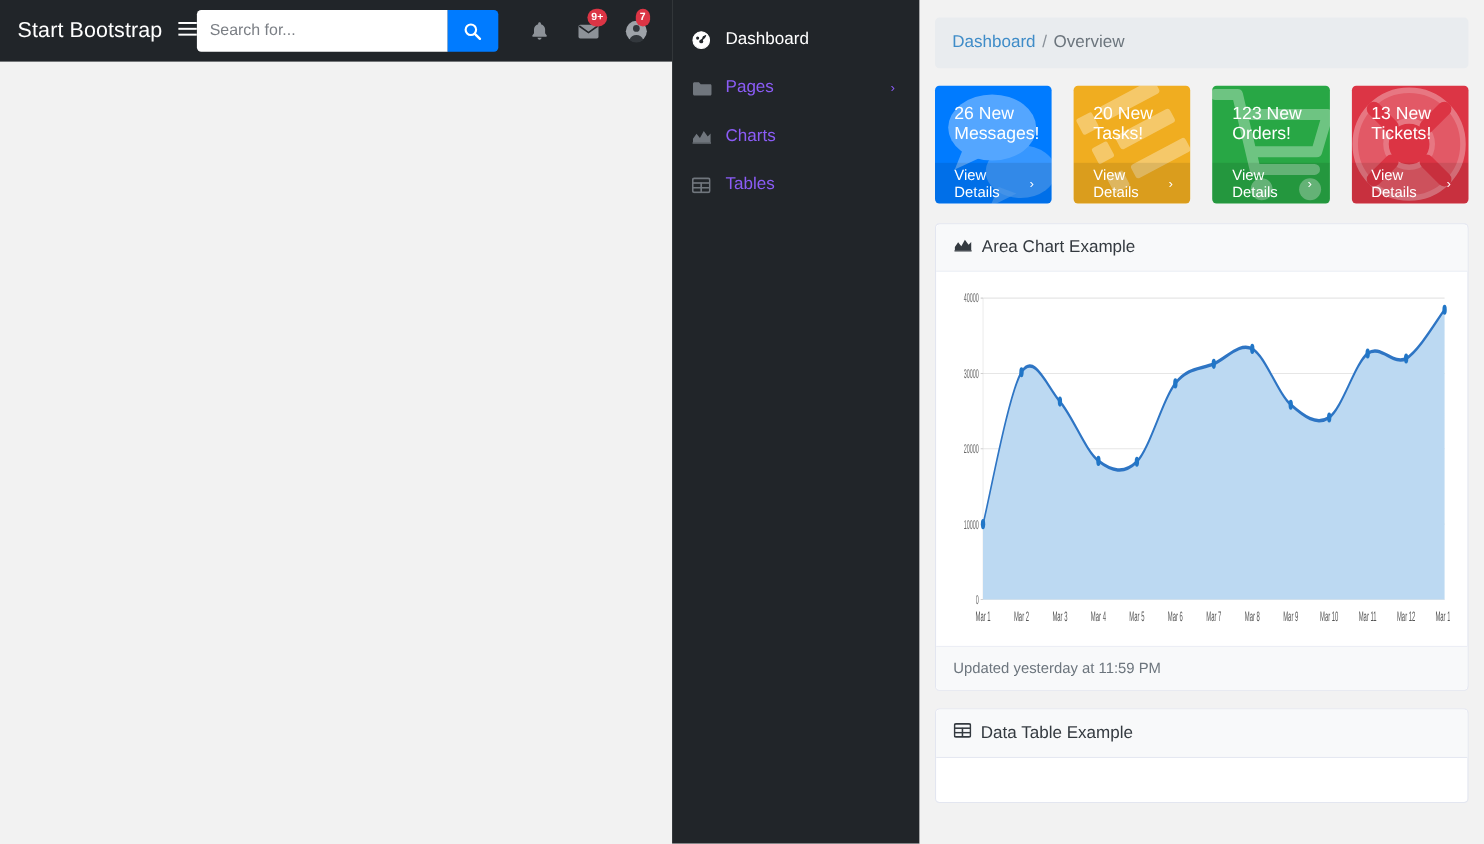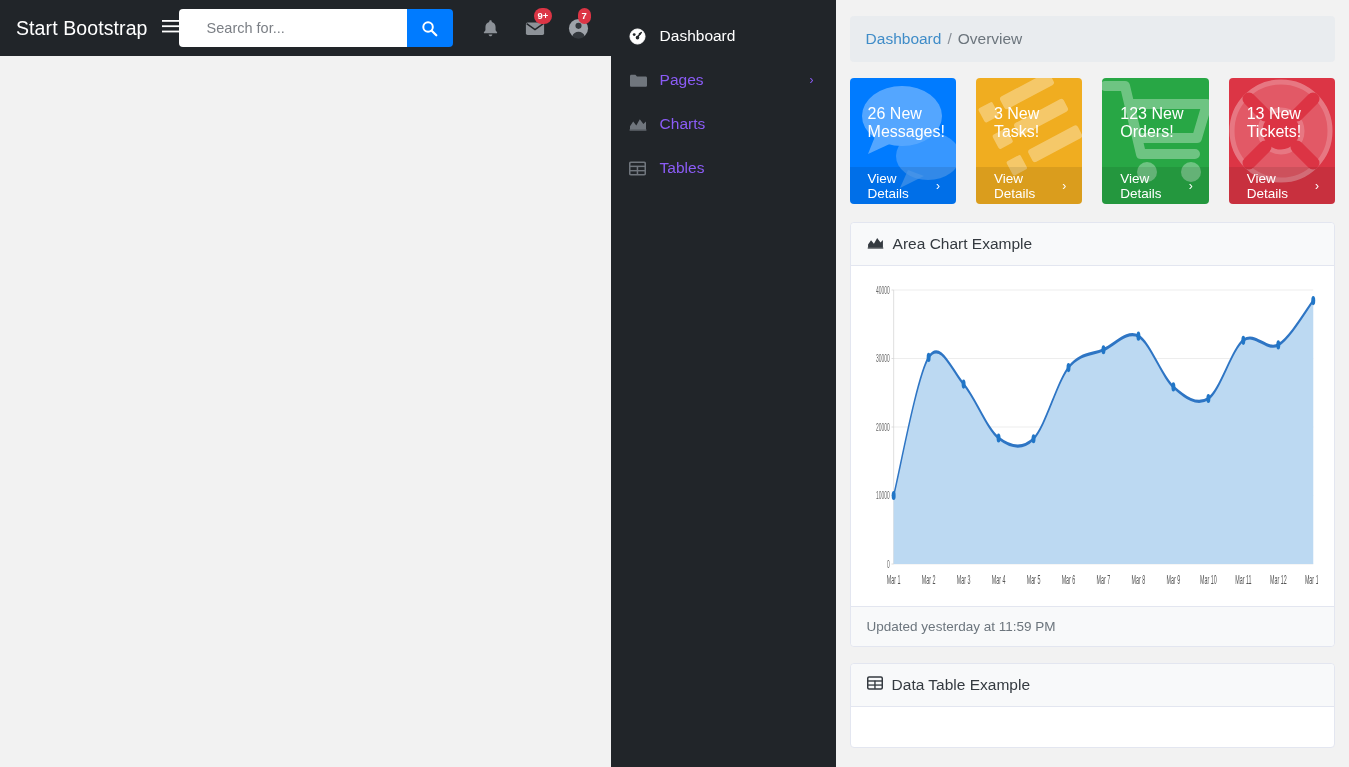--- a/index.html
+++ b/index.html
@@ -24,21 +24,21 @@
     padding-left: 2px; white-space: nowrap;
   }
   .hamburger {
     margin-left: 14px; color: #fff; font-size: 18px; line-height: 1;
     cursor: pointer; user-select: none;
   }
   .topbar-spacer { flex: 1 1 auto; }
   .search-form { display: flex; height: 38px; margin-right: 26px; }
   .search-input {
     width: 228px; height: 38px; border: 0; outline: none;
-    padding: 0 28px; font-size: 14.5px; color: #737373;
+    padding: 0 12px; font-size: 14.5px; color: #737373;
     background: #fff; border-radius: 4px 0 0 4px;
     font-family: "Liberation Sans", sans-serif;
   }
   .search-input::placeholder { color: #7b7f85; }
   .search-btn {
     width: 46px; height: 38px; border: 0; background: #007bff;
     border-radius: 0 4px 4px 0; cursor: pointer;
     display: flex; align-items: center; justify-content: center;
   }
   .nav-icons { display: flex; align-items: center; gap: 20px; padding-right: 6px; }
@@ -89,21 +89,21 @@
     padding: 14px 16px; font-size: 15.5px; color: #6c757d;
     margin-bottom: 16px;
   }
   .breadcrumb a { color: #3f8cc8; text-decoration: none; cursor: pointer; }
   .bc-sep { margin: 0 6px; color: #8a9199; }
 
   
   .cards { display: flex; gap: 20px; margin-bottom: 18px; }
   .stat-card {
     flex: 1 1 0; border-radius: 4px; overflow: hidden;
-    position: relative; color: #fff; height: 126px;
+    position: relative; color: #fff; height: 107px;
     display: flex; flex-direction: column;
   }
   .stat-body {
     flex: 1 1 auto; display: flex; align-items: center;
     padding-left: 18px; font-size: 16px; position: relative; z-index: 2;
   }
   .stat-foot {
     height: 37px; flex: 0 0 37px;
     background: rgba(0,0,0,.09);
     display: flex; align-items: center; justify-content: space-between;
@@ -272,21 +272,21 @@
           <svg class="stat-deco" viewBox="0 0 120 118">
             <g fill="#fff" transform="rotate(-28 60 59)">
               <rect x="26" y="16" width="16" height="16" rx="2"></rect>
               <rect x="50" y="16" width="56" height="14" rx="3"></rect>
               <rect x="26" y="46" width="16" height="16" rx="2"></rect>
               <rect x="50" y="46" width="56" height="14" rx="3"></rect>
               <rect x="26" y="76" width="16" height="16" rx="2"></rect>
               <rect x="50" y="76" width="56" height="14" rx="3"></rect>
             </g>
           </svg>
-          <div class="stat-body">3 New Tasks!</div>
+          <div class="stat-body">20 New Tasks!</div>
           <div class="stat-foot">
             <span>View Details</span>
             <span class="chev">›</span>
           </div>
         </div>
 
         <div class="stat-card" style="background:#28a745">
           <svg class="stat-deco" viewBox="0 0 120 118">
             <g fill="none" stroke="#fff" stroke-width="10" stroke-linecap="round" stroke-linejoin="round">
               <path d="M10 14 H30 L46 82 H100"></path>

